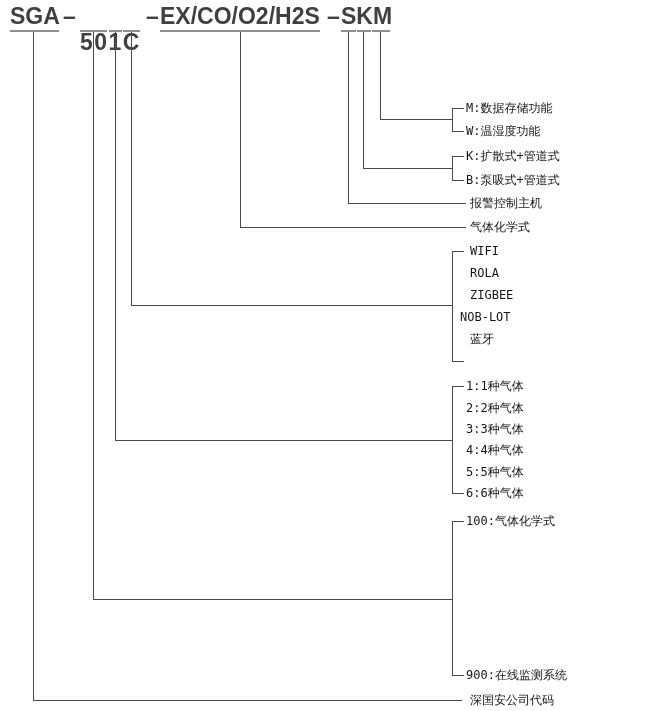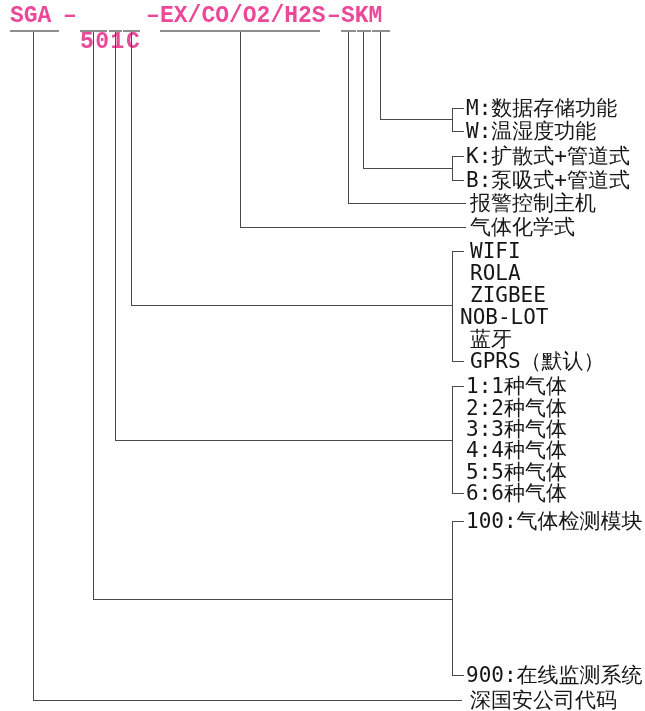--- a/index.html
+++ b/index.html
@@ -2,29 +2,29 @@
 <html><head>
 <meta charset="utf-8">
 <style>
   html,body{margin:0;padding:0;background:#ffffff;}
   .canvas{
     position:relative;width:645px;height:711px;background:#ffffff;overflow:hidden;
     font-family:"DejaVu Sans Mono","DejaVu Sans",monospace;
   }
   .seg{
     position:absolute;top:3px;
-    font-family:Liberation Mono, monospace;font-weight:bold;font-size:23px;
-    color:#ec4899;white-space:pre;
+    font-family:Liberation Sans, sans-serif;font-weight:bold;font-size:23px;
+    color:#404040;white-space:pre;
   }
   .seg.model{letter-spacing:1.5px;margin-top:26px;}
   .ul{position:absolute;top:30px;height:2px;background:#8f8f8f;}
   .vl{position:absolute;width:1px;background:#4a4a4a;}
   .hl{position:absolute;height:1px;background:#4a4a4a;}
   .lbl{
-    position:absolute;height:20px;line-height:20px;font-size:21px;
+    position:absolute;height:20px;line-height:20px;font-size:12px;
     color:#161616;white-space:pre;
   }
 </style>
 </head>
 <body>
 
 <div class="canvas">
 
   <span class="seg" style="left:10px">SGA</span>
   <span class="seg" style="left:63px">–</span>
@@ -86,27 +86,26 @@
   <div class="lbl" style="left:466px;top:121px">W:温湿度功能</div>
   <div class="lbl" style="left:466px;top:170px">B:泵吸式+管道式</div>
   <div class="lbl" style="left:470px;top:193px">报警控制主机</div>
   <div class="lbl" style="left:470px;top:217px">气体化学式</div>
 
   <div class="lbl" style="left:470px;top:241px">WIFI</div>
   <div class="lbl" style="left:470px;top:263px">ROLA</div>
   <div class="lbl" style="left:470px;top:285px">ZIGBEE</div>
   <div class="lbl" style="left:460px;top:307px">NOB-LOT</div>
   <div class="lbl" style="left:470px;top:329px">蓝牙</div>
-  <div class="lbl" style="left:470px;top:351px">GPRS（默认）</div>
 
   <div class="lbl" style="left:466px;top:376px">1:1种气体</div>
   <div class="lbl" style="left:466px;top:398px">2:2种气体</div>
   <div class="lbl" style="left:466px;top:419px">3:3种气体</div>
   <div class="lbl" style="left:466px;top:440px">4:4种气体</div>
   <div class="lbl" style="left:466px;top:462px">5:5种气体</div>
   <div class="lbl" style="left:466px;top:483px">6:6种气体</div>
 
-  <div class="lbl" style="left:466px;top:511px">100:气体检测模块</div>
+  <div class="lbl" style="left:466px;top:511px">100:气体化学式</div>
   <div class="lbl" style="left:466px;top:665px">900:在线监测系统</div>
 
   <div class="lbl" style="left:470px;top:690px">深国安公司代码</div>
 
 </div>
 
 </body></html>

